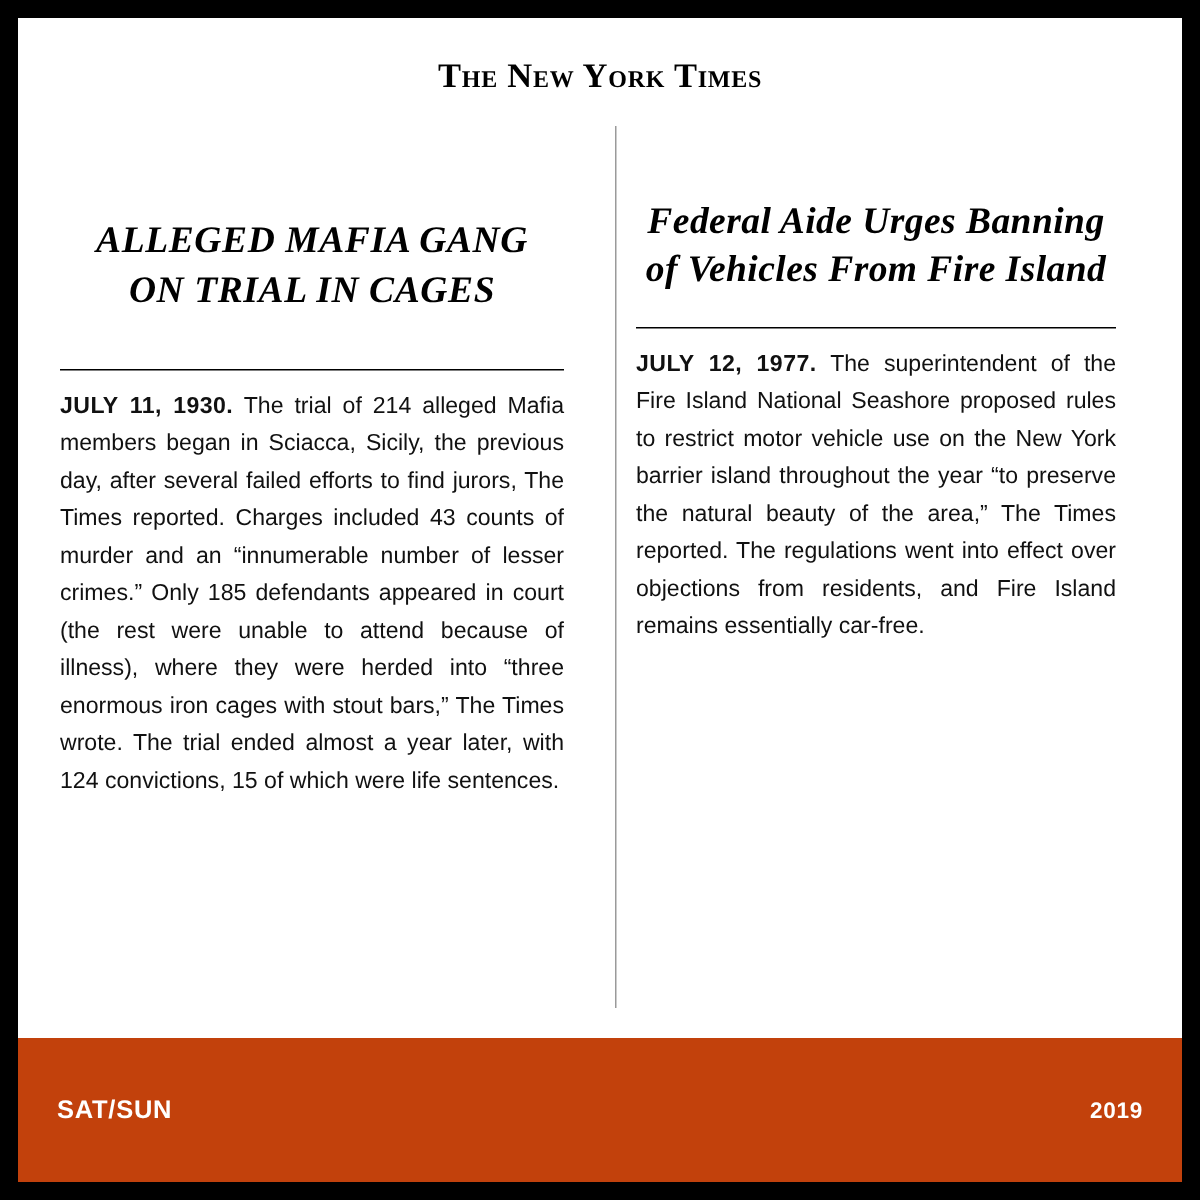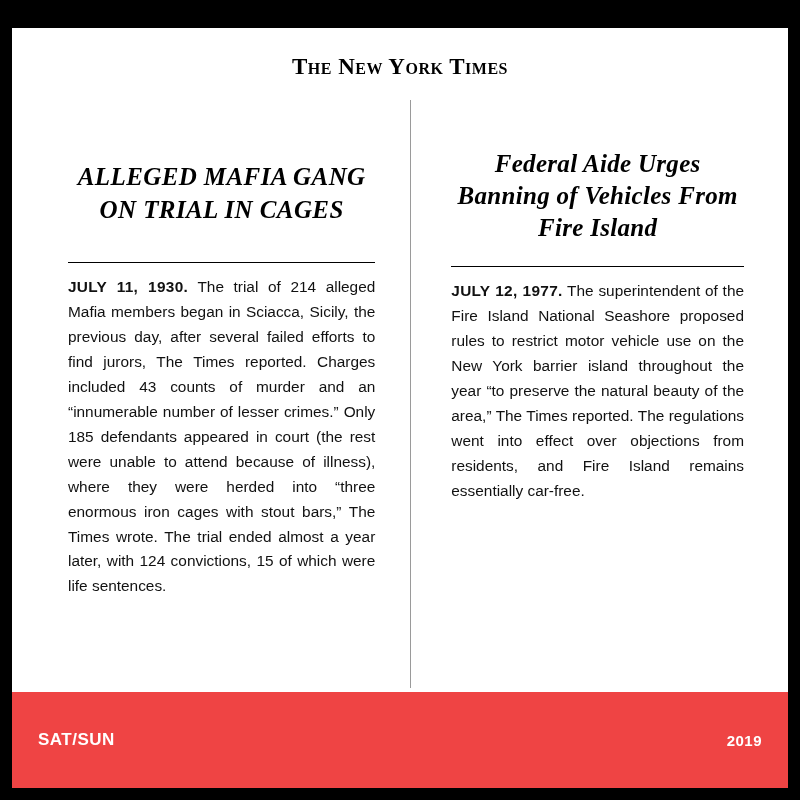--- a/index.html
+++ b/index.html
@@ -16,21 +16,21 @@
   .page {
     position: relative;
     width: 800px;
     height: 800px;
     background: #000000;
     box-sizing: border-box;
   }
   .paper {
     position: absolute;
     left: 12px;
-    top: 28px;
+    top: 12px;
     width: 776px;
     height: 680px;
     background: #ffffff;
     box-sizing: border-box;
   }
   .masthead {
     text-align: center;
     padding-top: 26px;
     height: 44px;
   }
@@ -49,21 +49,20 @@
     width: 776px;
     height: 600px;
     display: flex;
     flex-direction: row;
   }
   .col {
     box-sizing: border-box;
     width: 50%;
     padding: 0 26px;
     position: relative;
-    margin-left: 28px;
   }
   .col-left {
     padding-left: 28px;
     padding-right: 24px;
   }
   .col-right {
     padding-left: 24px;
     padding-right: 44px;
   }
   .divider {
@@ -122,21 +121,21 @@
   .dateline {
     font-weight: bold;
     letter-spacing: 0.3px;
   }
   .footer {
     position: absolute;
     left: 12px;
     top: 692px;
     width: 776px;
     height: 96px;
-    background: #ef4444;
+    background: #c2410c;
     color: #ffffff;
     display: flex;
     align-items: center;
     justify-content: space-between;
     box-sizing: border-box;
     padding: 0 26px;
   }
   .footer-left {
     font-family: "Liberation Sans", sans-serif;
     font-weight: bold;

